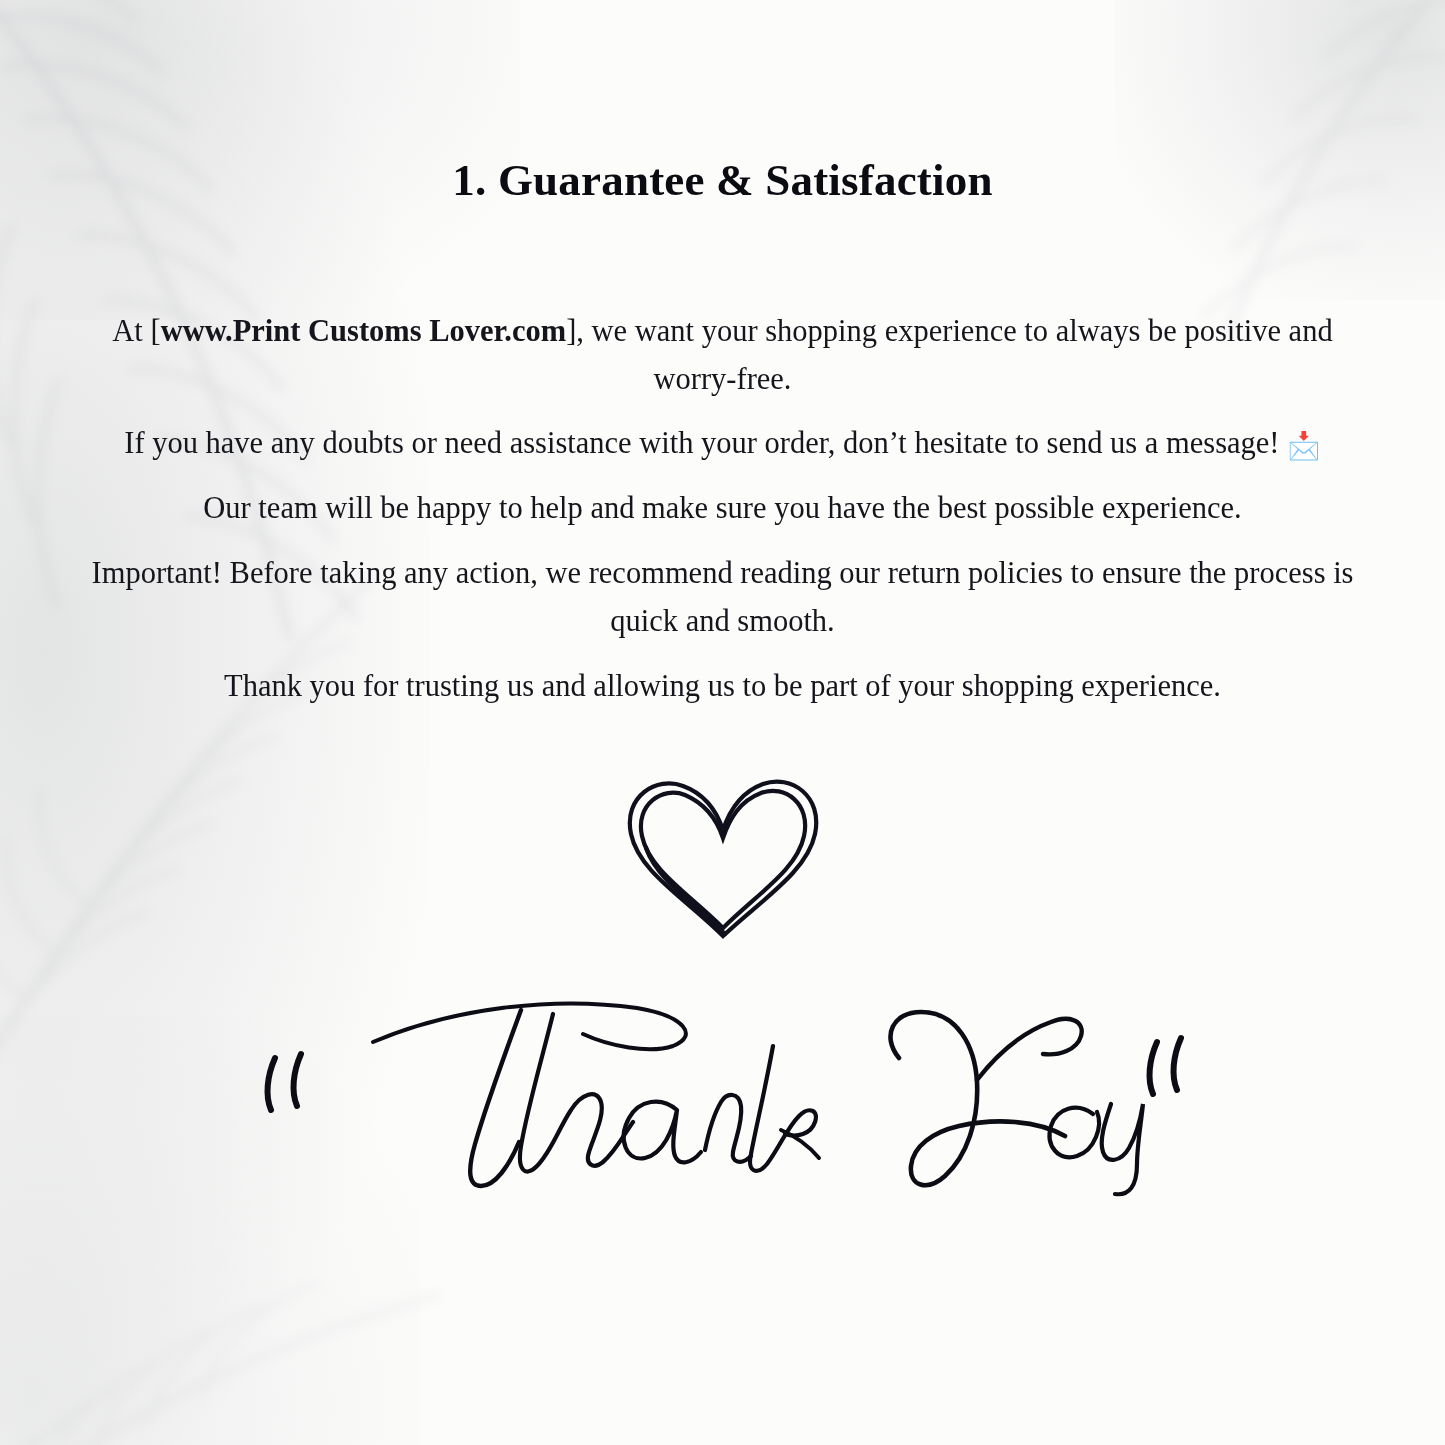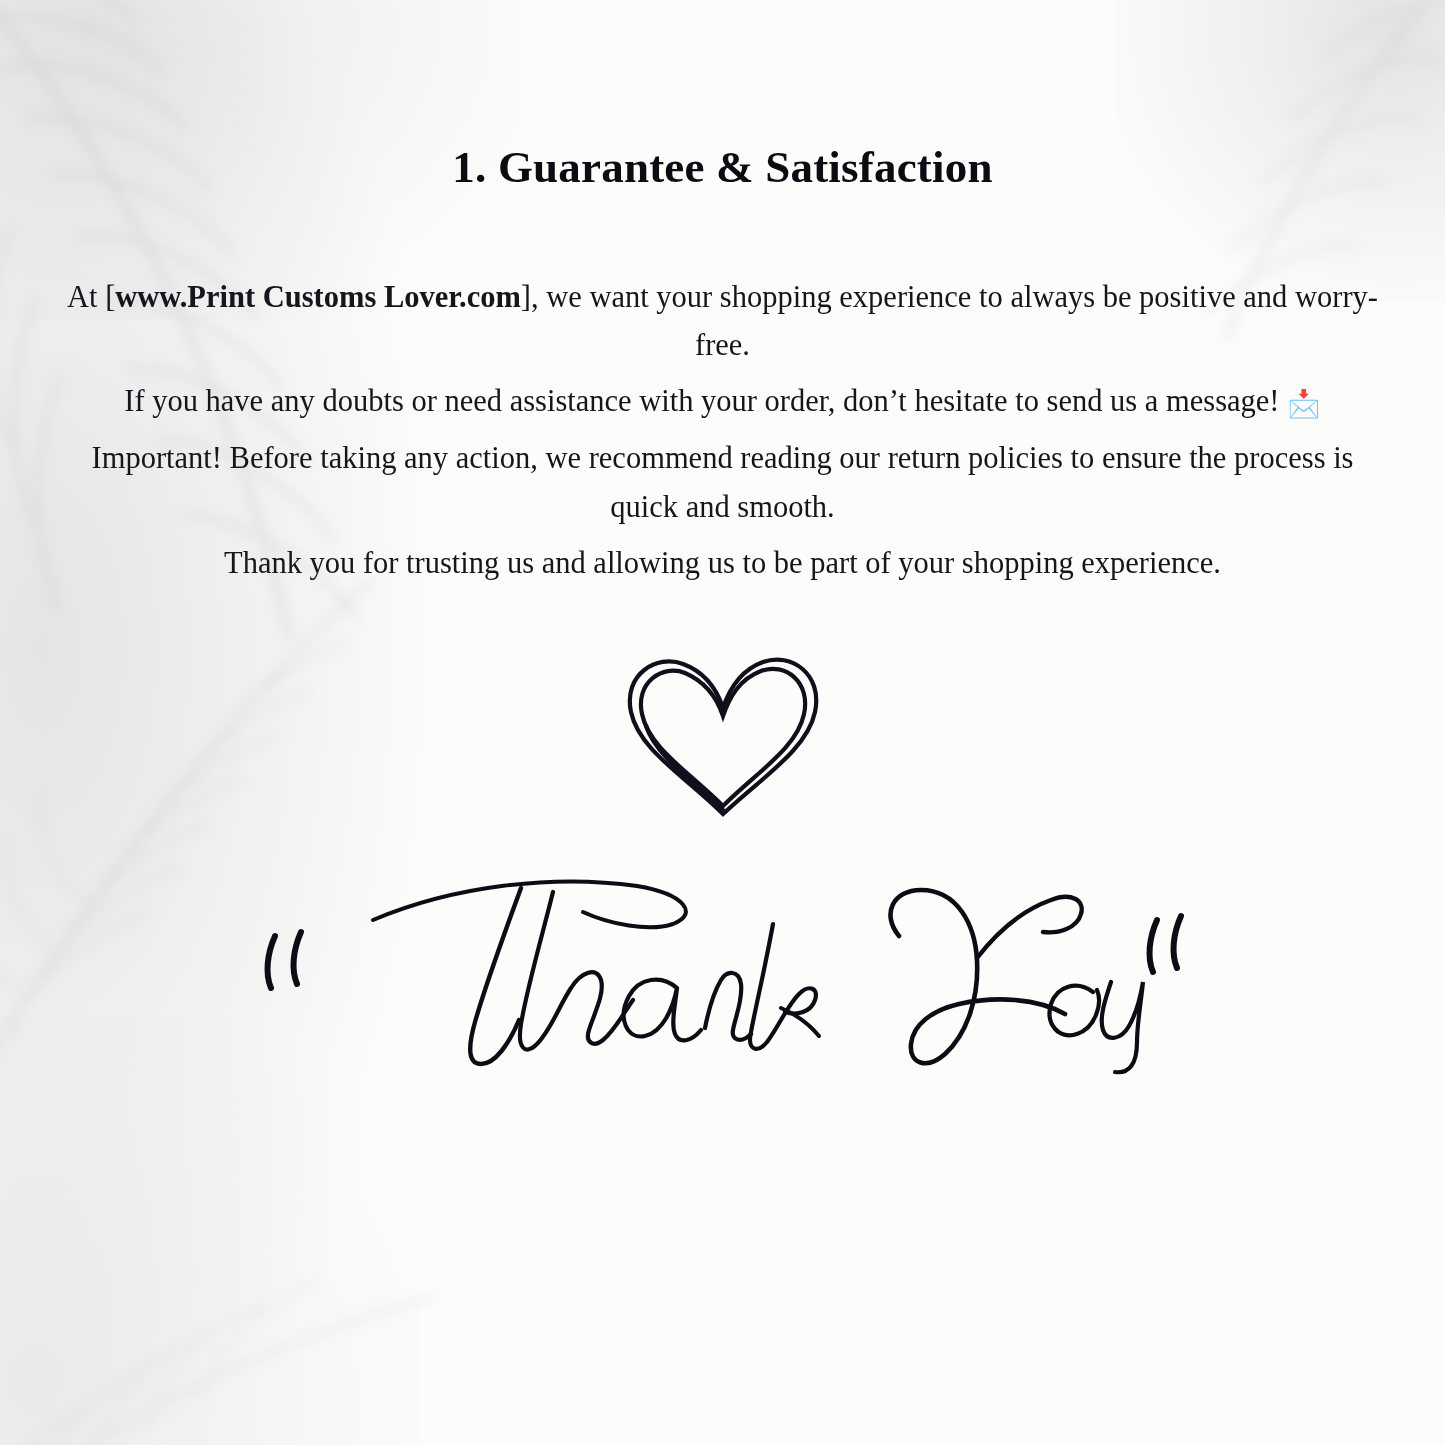--- a/index.html
+++ b/index.html
@@ -63,41 +63,41 @@
   .content {
     position: relative;
     z-index: 2;
     padding: 0 52px;
     box-sizing: border-box;
     width: 100%;
     height: 100%;
   }
 
   .doc-title {
-    margin: 0;
+    margin: 13px;
     padding-top: 143px;
     text-align: center;
     font-family: "Liberation Serif", serif;
     font-weight: bold;
     font-size: 45px;
     letter-spacing: 0.2px;
     color: #0b0b12;
     line-height: 1.1;
   }
 
   .body-block {
     margin: 0;
     padding-top: 72px;
     text-align: center;
     color: #15151c;
     font-size: 30.5px;
     line-height: 1.59;
   }
   .body-block p {
-    margin: 8px;
+    margin: 16px;
   }
   .body-block .strong {
     font-weight: bold;
   }
   .emoji {
     font-family: "DejaVu Sans", sans-serif;
     font-size: 27px;
     vertical-align: -2px;
   }
 
@@ -210,20 +210,21 @@
   </div>
 </div>
 
 <div class="content">
 
   <h1 class="doc-title">1. Guarantee &amp; Satisfaction</h1>
 
   <div class="body-block">
     <p><span>At [</span><span class="strong">www.Print Customs Lover.com</span><span>], we want your shopping experience to always be positive and worry-free.</span></p>
     <p><span>If you have any doubts or need assistance with your order, don’t hesitate to send us a message! </span><span class="emoji">📩</span></p>
+    <p>Our team will be happy to help and make sure you have the best possible experience.</p>
     <p>Important! Before taking any action, we recommend reading our return policies to ensure the process is quick and smooth.</p>
     <p>Thank you for trusting us and allowing us to be part of your shopping experience.</p>
   </div>
 
   <div class="heart-wrap">
     <svg width="220" height="180" viewBox="0 0 220 180">
       <g fill="none" stroke="#10101c" stroke-width="4.2" stroke-linecap="round">
         <path d="M110,168 C72,130 26,104 18,66 C10,28 44,8 70,18 C92,26 104,44 110,62 C116,44 128,24 150,16 C178,6 210,28 202,66 C194,104 148,132 110,168 Z"></path>
         <path d="M110,160 C76,126 36,102 29,68 C22,36 50,18 72,27 C93,36 104,52 110,70 C117,50 127,33 148,25 C172,16 198,36 191,68 C184,102 144,126 110,160 Z"></path>
         <path d="M112,166 C84,138 44,112 33,80"></path>

